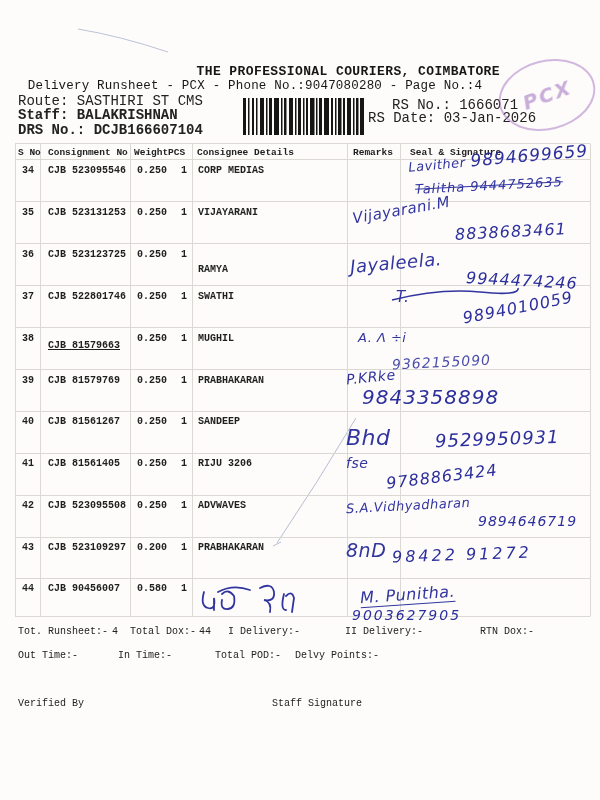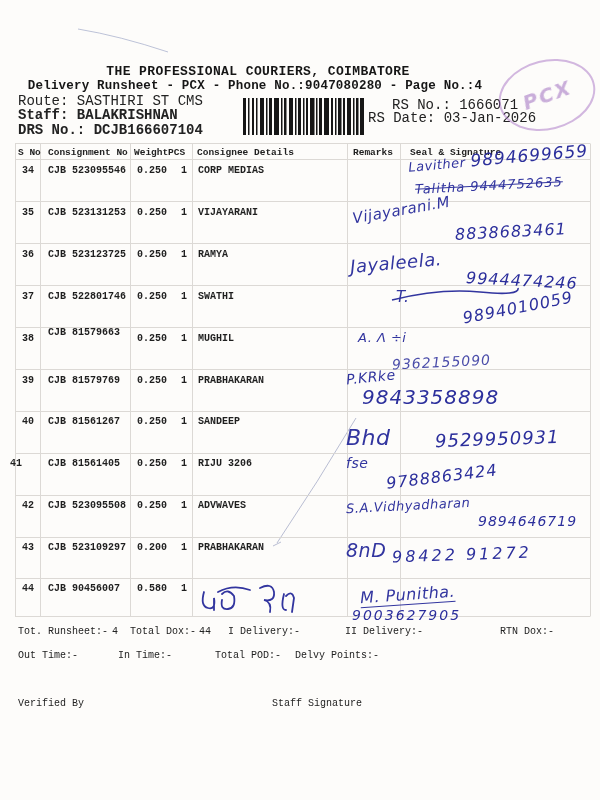--- a/index.html
+++ b/index.html
@@ -3,22 +3,22 @@
 <meta charset="utf-8">
 <style>
   html,body{margin:0;padding:0;background:#ffffff;}
   .page{
     position:relative;width:600px;height:800px;overflow:hidden;
     background:#fdfcfa;
     font-family:"Liberation Mono","DejaVu Sans Mono",monospace;
     color:#1d1d1d;
   }
   .abs{position:absolute;white-space:nowrap;}
-  .title{left:0;right:100px;top:64px;text-align:center;font-size:13px;font-weight:700;letter-spacing:.4px;color:#161616;padding-left:16px;}
-  .subtitle{left:0;right:90px;top:79px;text-align:center;font-size:12.5px;font-weight:700;letter-spacing:.2px;color:#161616;}
+  .title{left:0;right:100px;top:64px;text-align:right;font-size:13px;font-weight:700;letter-spacing:.4px;color:#161616;padding-left:16px;}
+  .subtitle{left:0;right:90px;top:79px;text-align:center;font-size:12.5px;font-weight:400;letter-spacing:.2px;color:#161616;}
   .fld{font-size:14px;color:#222;}
   .b{font-weight:700;}
   .hdr{font-size:9.5px;font-weight:700;color:#222;}
   .cell{font-size:10px;font-weight:700;color:#1f1f1f;}
   .foot{font-size:10px;font-weight:400;color:#222;}
   .hw{font-family:"DejaVu Sans",sans-serif;font-style:italic;color:#32359f;}
   .hw-name{font-size:15px;letter-spacing:.5px;}
   .hw-num{font-size:16px;letter-spacing:1px;font-weight:500;color:#2c2f9c;}
   .strike{text-decoration:line-through;}
   .under{border-bottom:1.5px solid #32359f;}
@@ -137,52 +137,52 @@
     <span class="abs cell" style="left:48px;top:207px;">CJB 523131253</span>
     <span class="abs cell" style="left:137px;top:207px;">0.250</span>
     <span class="abs cell" style="left:181px;top:207px;">1</span>
     <span class="abs cell" style="left:198px;top:207px;">VIJAYARANI</span>
   </div>
   <div>
     <span class="abs cell" style="left:22px;top:249px;">36</span>
     <span class="abs cell" style="left:48px;top:249px;">CJB 523123725</span>
     <span class="abs cell" style="left:137px;top:249px;">0.250</span>
     <span class="abs cell" style="left:181px;top:249px;">1</span>
-    <span class="abs cell" style="left:198px;top:249px;">RAMYA</span>
+    <span class="abs cell" style="left:198px;top:264px;">RAMYA</span>
   </div>
   <div>
     <span class="abs cell" style="left:22px;top:291px;">37</span>
     <span class="abs cell" style="left:48px;top:291px;">CJB 522801746</span>
     <span class="abs cell" style="left:137px;top:291px;">0.250</span>
     <span class="abs cell" style="left:181px;top:291px;">1</span>
     <span class="abs cell" style="left:198px;top:291px;">SWATHI</span>
   </div>
   <div>
     <span class="abs cell" style="left:22px;top:333px;">38</span>
-    <span class="abs cell" style="left:48px;top:327px;">CJB 81579663</span>
+    <span class="abs cell" style="left:48px;top:340px;text-decoration:underline;">CJB 81579663</span>
     <span class="abs cell" style="left:137px;top:333px;">0.250</span>
     <span class="abs cell" style="left:181px;top:333px;">1</span>
     <span class="abs cell" style="left:198px;top:333px;">MUGHIL</span>
   </div>
   <div>
     <span class="abs cell" style="left:22px;top:375px;">39</span>
     <span class="abs cell" style="left:48px;top:375px;">CJB 81579769</span>
     <span class="abs cell" style="left:137px;top:375px;">0.250</span>
     <span class="abs cell" style="left:181px;top:375px;">1</span>
     <span class="abs cell" style="left:198px;top:375px;">PRABHAKARAN</span>
   </div>
   <div>
     <span class="abs cell" style="left:22px;top:416px;">40</span>
     <span class="abs cell" style="left:48px;top:416px;">CJB 81561267</span>
     <span class="abs cell" style="left:137px;top:416px;">0.250</span>
     <span class="abs cell" style="left:181px;top:416px;">1</span>
     <span class="abs cell" style="left:198px;top:416px;">SANDEEP</span>
   </div>
   <div>
-    <span class="abs cell" style="left:10px;top:458px;">41</span>
+    <span class="abs cell" style="left:22px;top:458px;">41</span>
     <span class="abs cell" style="left:48px;top:458px;">CJB 81561405</span>
     <span class="abs cell" style="left:137px;top:458px;">0.250</span>
     <span class="abs cell" style="left:181px;top:458px;">1</span>
     <span class="abs cell" style="left:198px;top:458px;">RIJU 3206</span>
   </div>
   <div>
     <span class="abs cell" style="left:22px;top:500px;">42</span>
     <span class="abs cell" style="left:48px;top:500px;">CJB 523095508</span>
     <span class="abs cell" style="left:137px;top:500px;">0.250</span>
     <span class="abs cell" style="left:181px;top:500px;">1</span>
@@ -249,21 +249,21 @@
   </svg>
   <div class="abs hw hw-name under" style="left:360px;top:585px;font-size:16px;transform:rotate(-4deg);">M. Punitha.</div>
   <div class="abs hw hw-num" style="left:352px;top:607px;font-size:14px;letter-spacing:2px;">9003627905</div>
 
   <span class="abs foot" style="left:18px;top:626px;">Tot. Runsheet:-</span>
   <span class="abs foot" style="left:112px;top:626px;">4</span>
   <span class="abs foot" style="left:130px;top:626px;">Total Dox:-</span>
   <span class="abs foot" style="left:199px;top:626px;">44</span>
   <span class="abs foot" style="left:228px;top:626px;">I Delivery:-</span>
   <span class="abs foot" style="left:345px;top:626px;">II Delivery:-</span>
-  <span class="abs foot" style="left:459px;top:626px;padding-left:41px;">RTN Dox:-</span>
+  <span class="abs foot" style="left:439px;top:626px;padding-left:41px;">RTN Dox:-</span>
 
   <span class="abs foot" style="left:18px;top:650px;">Out Time:-</span>
   <span class="abs foot" style="left:118px;top:650px;">In Time:-</span>
   <span class="abs foot" style="left:215px;top:650px;">Total POD:-</span>
   <span class="abs foot" style="left:295px;top:650px;">Delvy Points:-</span>
 
 
   <span class="abs foot" style="left:18px;top:698px;">Verified By</span>
   <span class="abs foot" style="left:272px;top:698px;">Staff Signature</span>
 

